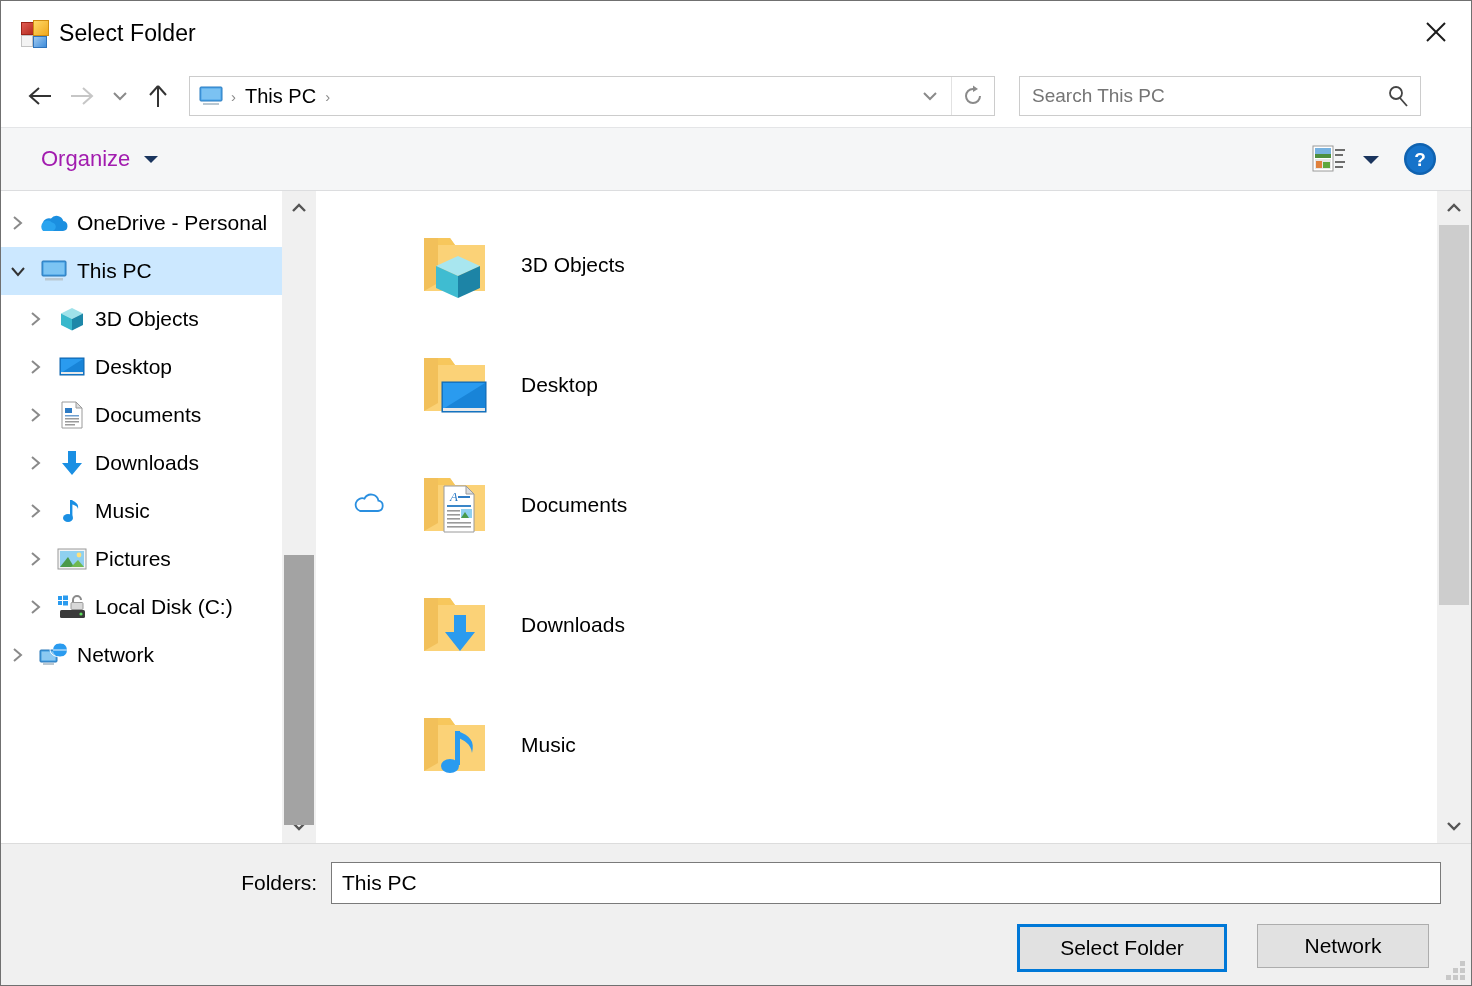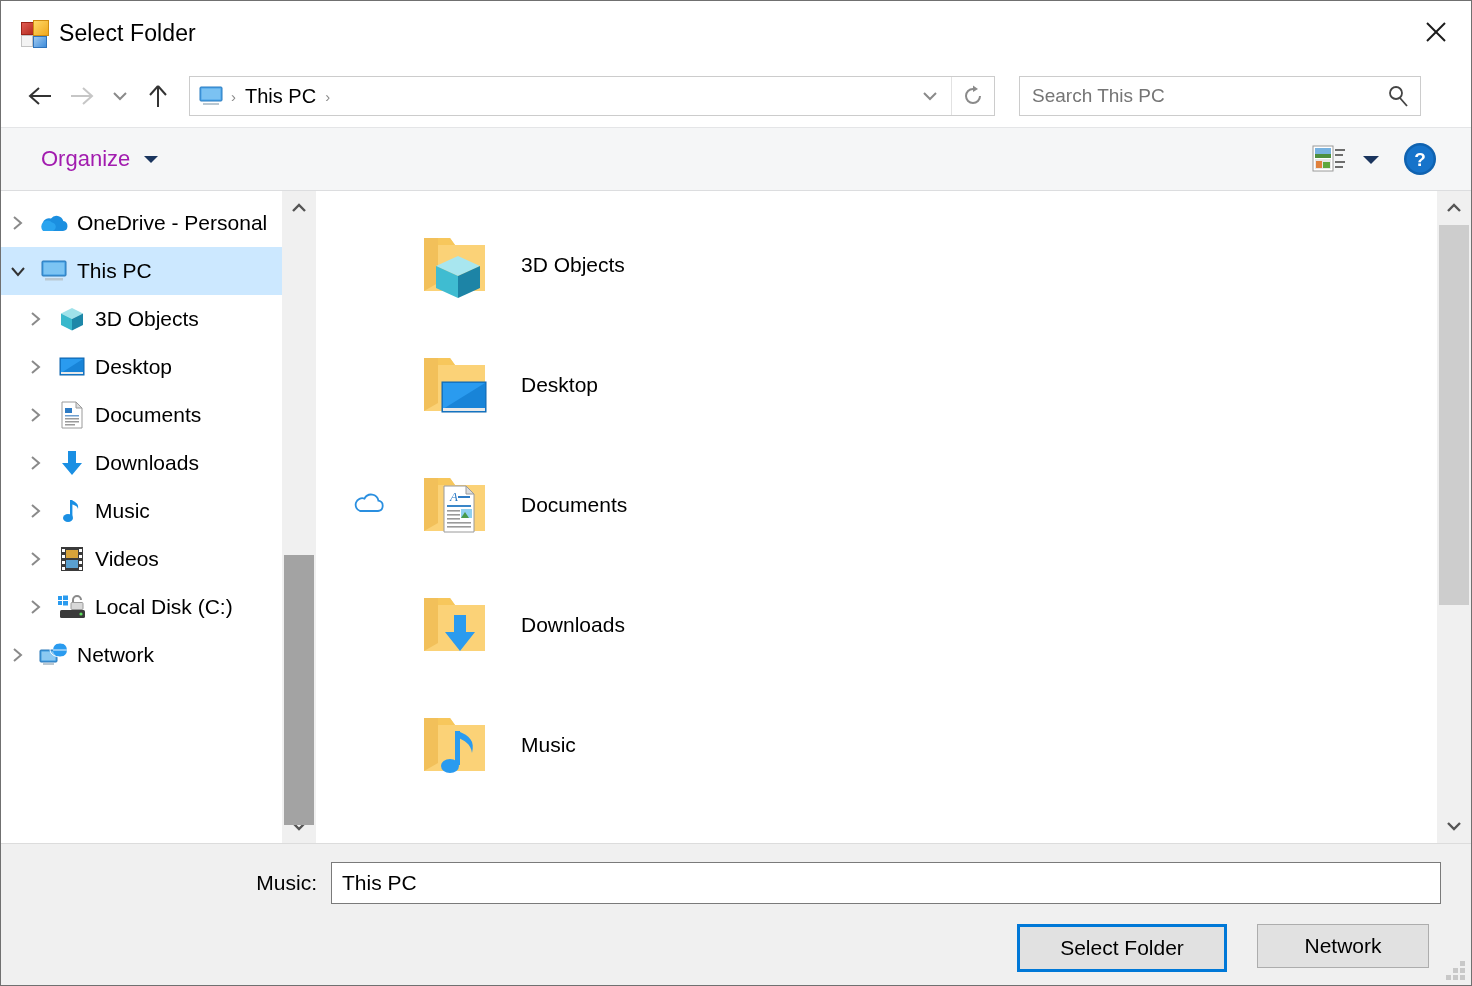--- a/index.html
+++ b/index.html
@@ -637,44 +637,38 @@
           <span class="tw-icon">
             <svg width="24" height="28" viewBox="0 0 24 28">
               <path d="M11 3 C16 5 19 7 18 12 C17.5 9 14 8 11 7 z" fill="#1a8fe3"></path>
               <rect x="10" y="3" width="2.4" height="17" fill="#1a8fe3"></rect>
               <ellipse cx="8" cy="21" rx="5" ry="4" fill="#1a8fe3"></ellipse>
             </svg>
           </span>
           <span class="tw-label">Music</span>
         </div>
 
-
         <div class="tree-row indent">
           <span class="tw-expander">
             <svg width="14" height="18" viewBox="0 0 14 18">
                 <path d="M3 3 L10 9 L3 15" stroke="#8a8a8a" stroke-width="2" fill="none"></path>
               </svg>
           </span>
           <span class="tw-icon">
-            <svg width="26" height="26" viewBox="0 0 26 26">
-              <rect x="2" y="1" width="22" height="24" fill="#3a3a3a"></rect>
-              <rect x="7" y="4" width="12" height="8" fill="#d8a33a"></rect>
-              <rect x="7" y="14" width="12" height="8" fill="#5aa0d0"></rect>
-              <rect x="3" y="3" width="3" height="3" fill="#ffffff"></rect>
-                <rect x="3" y="9" width="3" height="3" fill="#ffffff"></rect>
-              <rect x="3" y="15" width="3" height="3" fill="#ffffff"></rect>
-                <rect x="3" y="21" width="3" height="3" fill="#ffffff"></rect>
-              <rect x="20" y="3" width="3" height="3" fill="#ffffff"></rect>
-                <rect x="20" y="9" width="3" height="3" fill="#ffffff"></rect>
-              <rect x="20" y="15" width="3" height="3" fill="#ffffff"></rect>
-                <rect x="20" y="21" width="3" height="3" fill="#ffffff"></rect>
-            </svg>
-          </span>
-          <span class="tw-label">Videos</span>
-        </div>
+            <svg width="30" height="24" viewBox="0 0 30 24">
+              <rect x="1" y="2" width="28" height="20" fill="#f4f4f4" stroke="#9a9a9a"></rect>
+              <rect x="3" y="4" width="24" height="16" fill="#8fd0f0"></rect>
+              <path d="M3 20 L11 10 L17 20 Z" fill="#4a9a4a"></path>
+              <path d="M14 20 L21 13 L27 20 Z" fill="#6fb84f"></path>
+              <circle cx="22" cy="8" r="2.4" fill="#ffe07a"></circle>
+            </svg>
+          </span>
+          <span class="tw-label">Pictures</span>
+        </div>
+
 
         <div class="tree-row indent">
           <span class="tw-expander">
             <svg width="14" height="18" viewBox="0 0 14 18">
                 <path d="M3 3 L10 9 L3 15" stroke="#8a8a8a" stroke-width="2" fill="none"></path>
               </svg>
           </span>
           <span class="tw-icon">
             <svg width="32" height="26" viewBox="0 0 32 26">
               <rect x="2" y="2" width="4" height="4" fill="#2a9bef"></rect>
@@ -833,21 +827,21 @@
         <svg width="18" height="12" viewBox="0 0 18 12">
             <path d="M3 3 L9 9 L15 3" stroke="#555" stroke-width="2.4" fill="none"></path>
           </svg>
       </div>
     </div>
 
   </div>
 
   <div class="footer">
     <div class="folder-row">
-      <div class="folder-label">Music:</div>
+      <div class="folder-label">Folders:</div>
       <div class="folder-input">
         <input type="text" value="This PC" style="">
       </div>
     </div>
     <div class="btn-row">
       <div class="btn default">Select Folder</div>
       <div class="btn">Network</div>
     </div>
     <div class="grip">
       <i style="left:13px;top:0;"></i>

